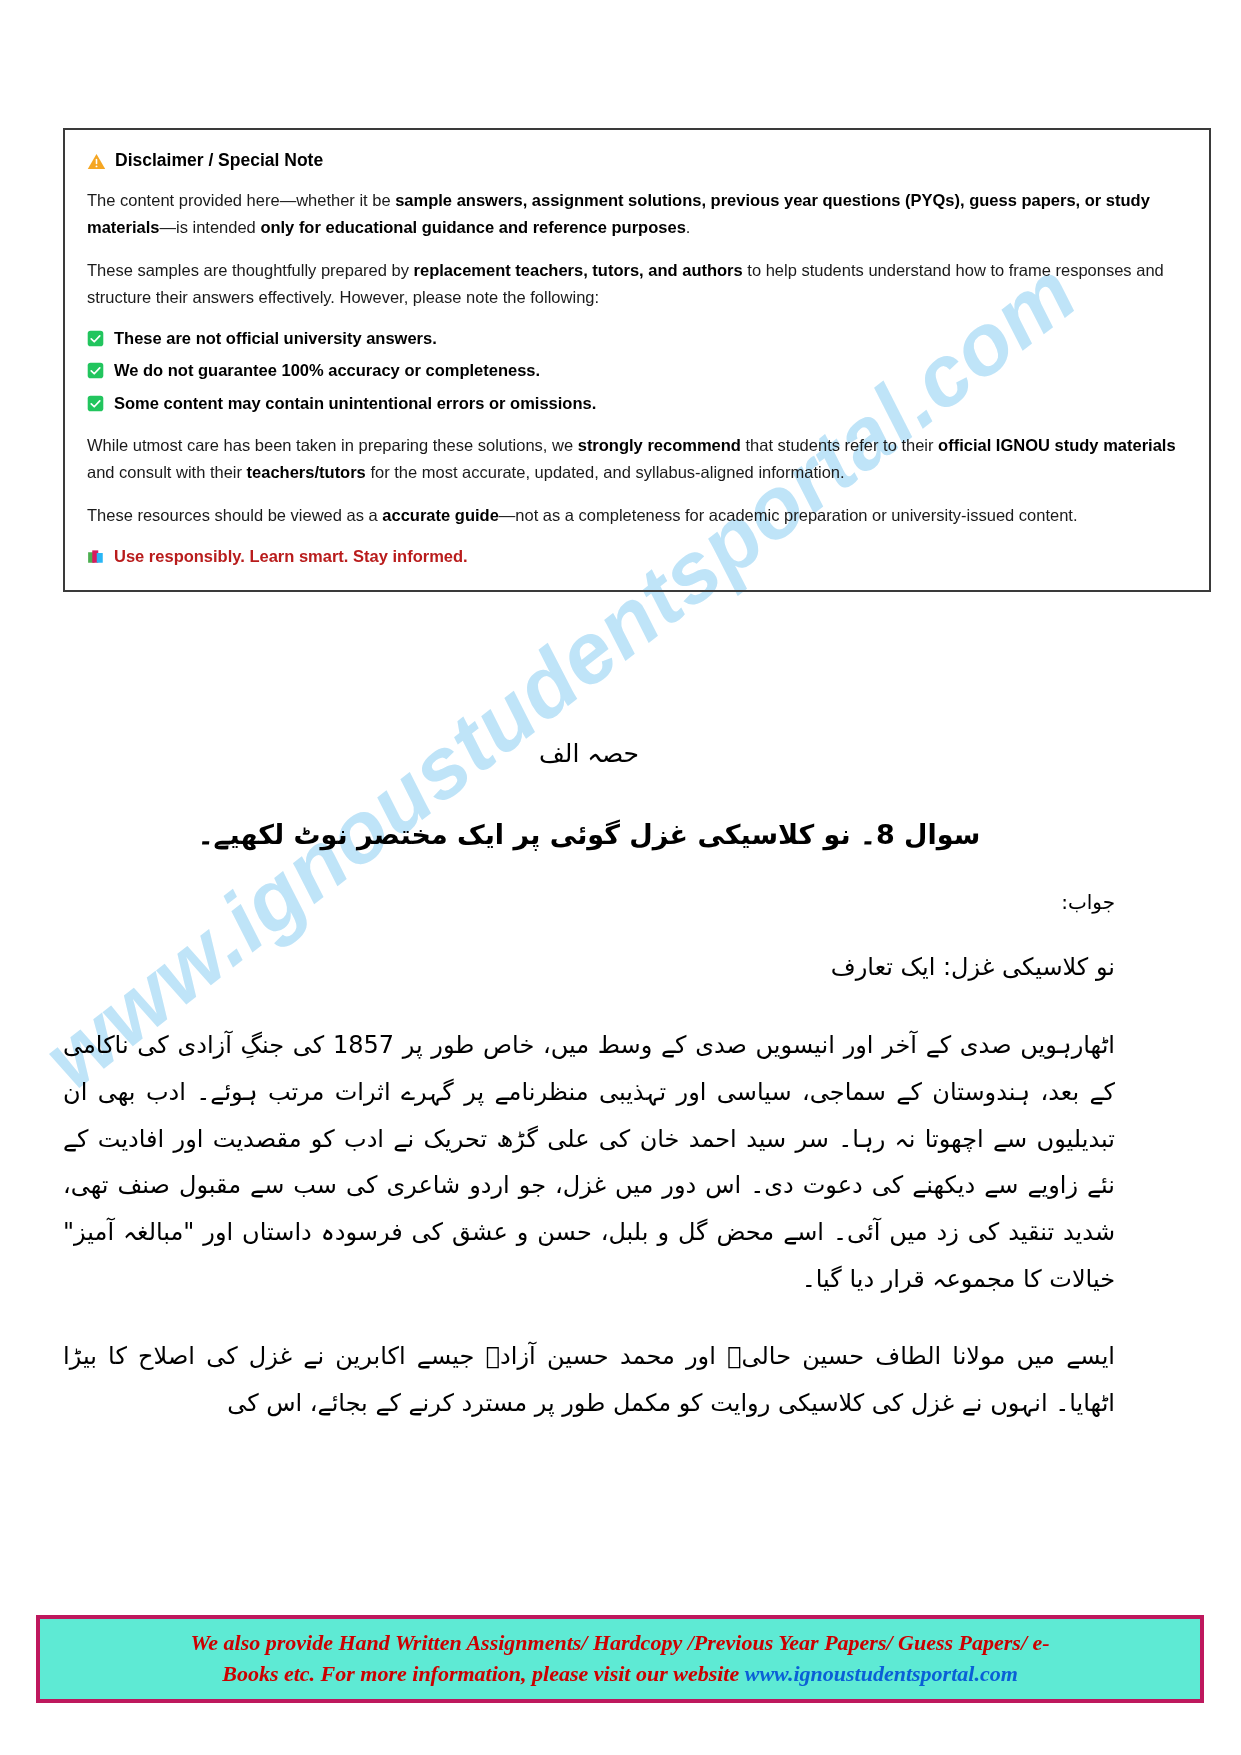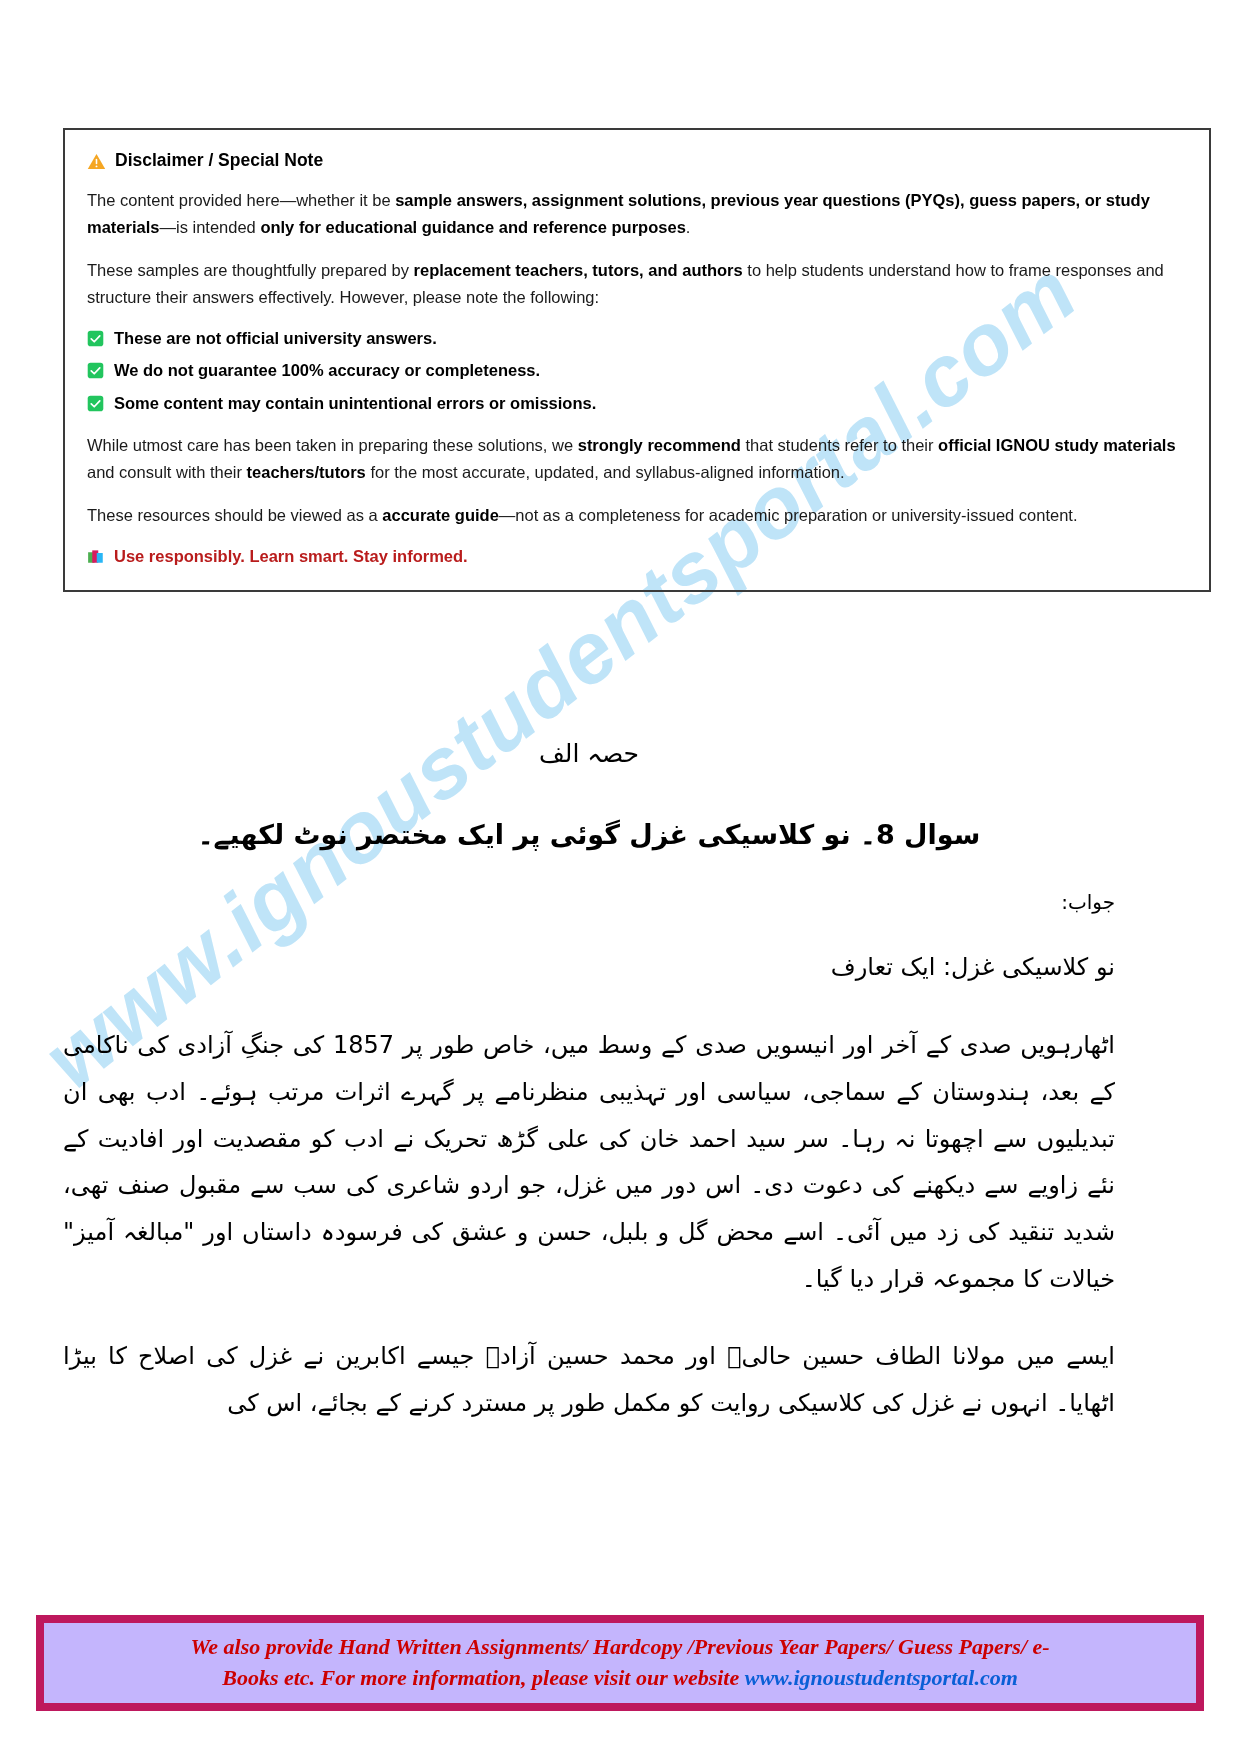--- a/index.html
+++ b/index.html
@@ -166,22 +166,22 @@
     text-align-last: right;
   }
 
   
   .footer-banner {
     position: absolute;
     left: 36px;
     top: 1615px;
     width: 1168px;
     box-sizing: border-box;
-    background: #c4b5fd;
-    border: 8px solid #be185d;
+    background: #5eead4;
+    border: 4px solid #be185d;
     padding: 8px 14px 10px 14px;
     text-align: center;
     z-index: 20;
   }
   .footer-line {
     font-family: "Liberation Serif", serif;
     font-style: italic;
     font-weight: bold;
     font-size: 22px;
     line-height: 1.42;

